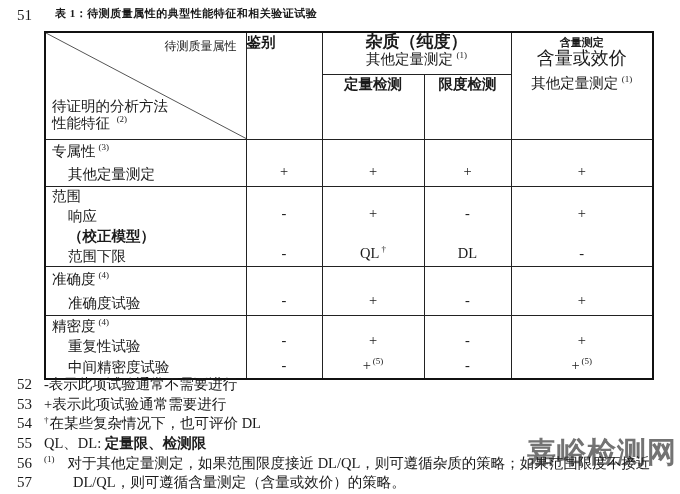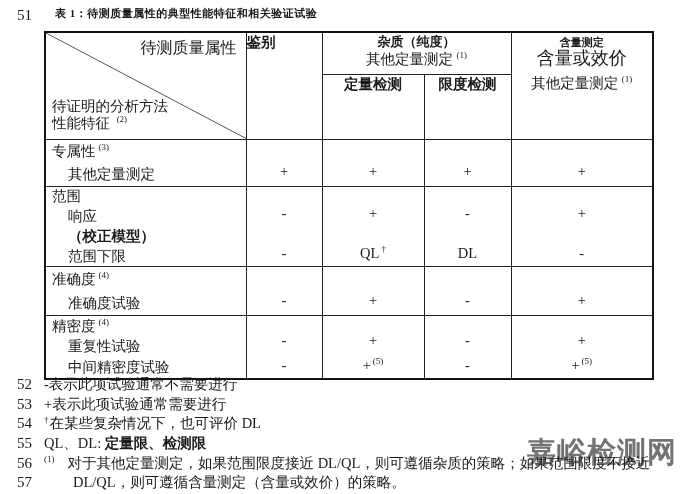--- a/index.html
+++ b/index.html
@@ -12,25 +12,25 @@
   .title-num{top:7px;}
   
   table.tbl{position:absolute;left:44px;top:31px;width:608px;table-layout:fixed;
             border-collapse:collapse;border:2px solid #111;}
   table.tbl td{border:1px solid #222;padding:0;vertical-align:top;font-size:14.5px;overflow:hidden;}
   
   .hr1 .h-imp{height:41px;}
   .hr2 td{height:64px;}
   .diag{position:relative;}
   .diag svg{position:absolute;left:0;top:0;}
-  .diag-tr{position:absolute;top:5px;right:9px;font-size:16px;}
+  .diag-tr{position:absolute;top:5px;right:9px;font-size:12px;}
   .diag-bl{position:absolute;left:6px;bottom:7px;line-height:17px;font-size:14.5px;}
   .h-ident{font-weight:bold;font-size:15px;padding:4px 0 0 5px;}
   .h-imp{text-align:center;padding-top:3px;}
-  .h-imp .l1{font-weight:bold;font-size:13px;line-height:18px;}
+  .h-imp .l1{font-weight:bold;font-size:17px;line-height:18px;}
   .h-imp .l2{font-size:14.5px;line-height:17px;}
   .subhead{font-weight:bold;text-align:center;padding-top:4px;font-size:14.5px;}
   .h-assay{text-align:center;padding-top:4px;}
   .h-assay .l1{font-weight:bold;font-size:11px;line-height:18px;}
   .h-assay .l2{font-size:18px;line-height:17px;font-family:Liberation Mono, monospace;}
   .h-assay .l3{font-size:14.5px;line-height:17px;margin-top:7px;}
   sup{font-size:9px;line-height:0;}
   .lblsup{margin-left:3px;}
   
   .b0 td{height:46px;} .b1 td{height:79px;} .b2 td{height:48px;} .b3 td{height:62px;}

